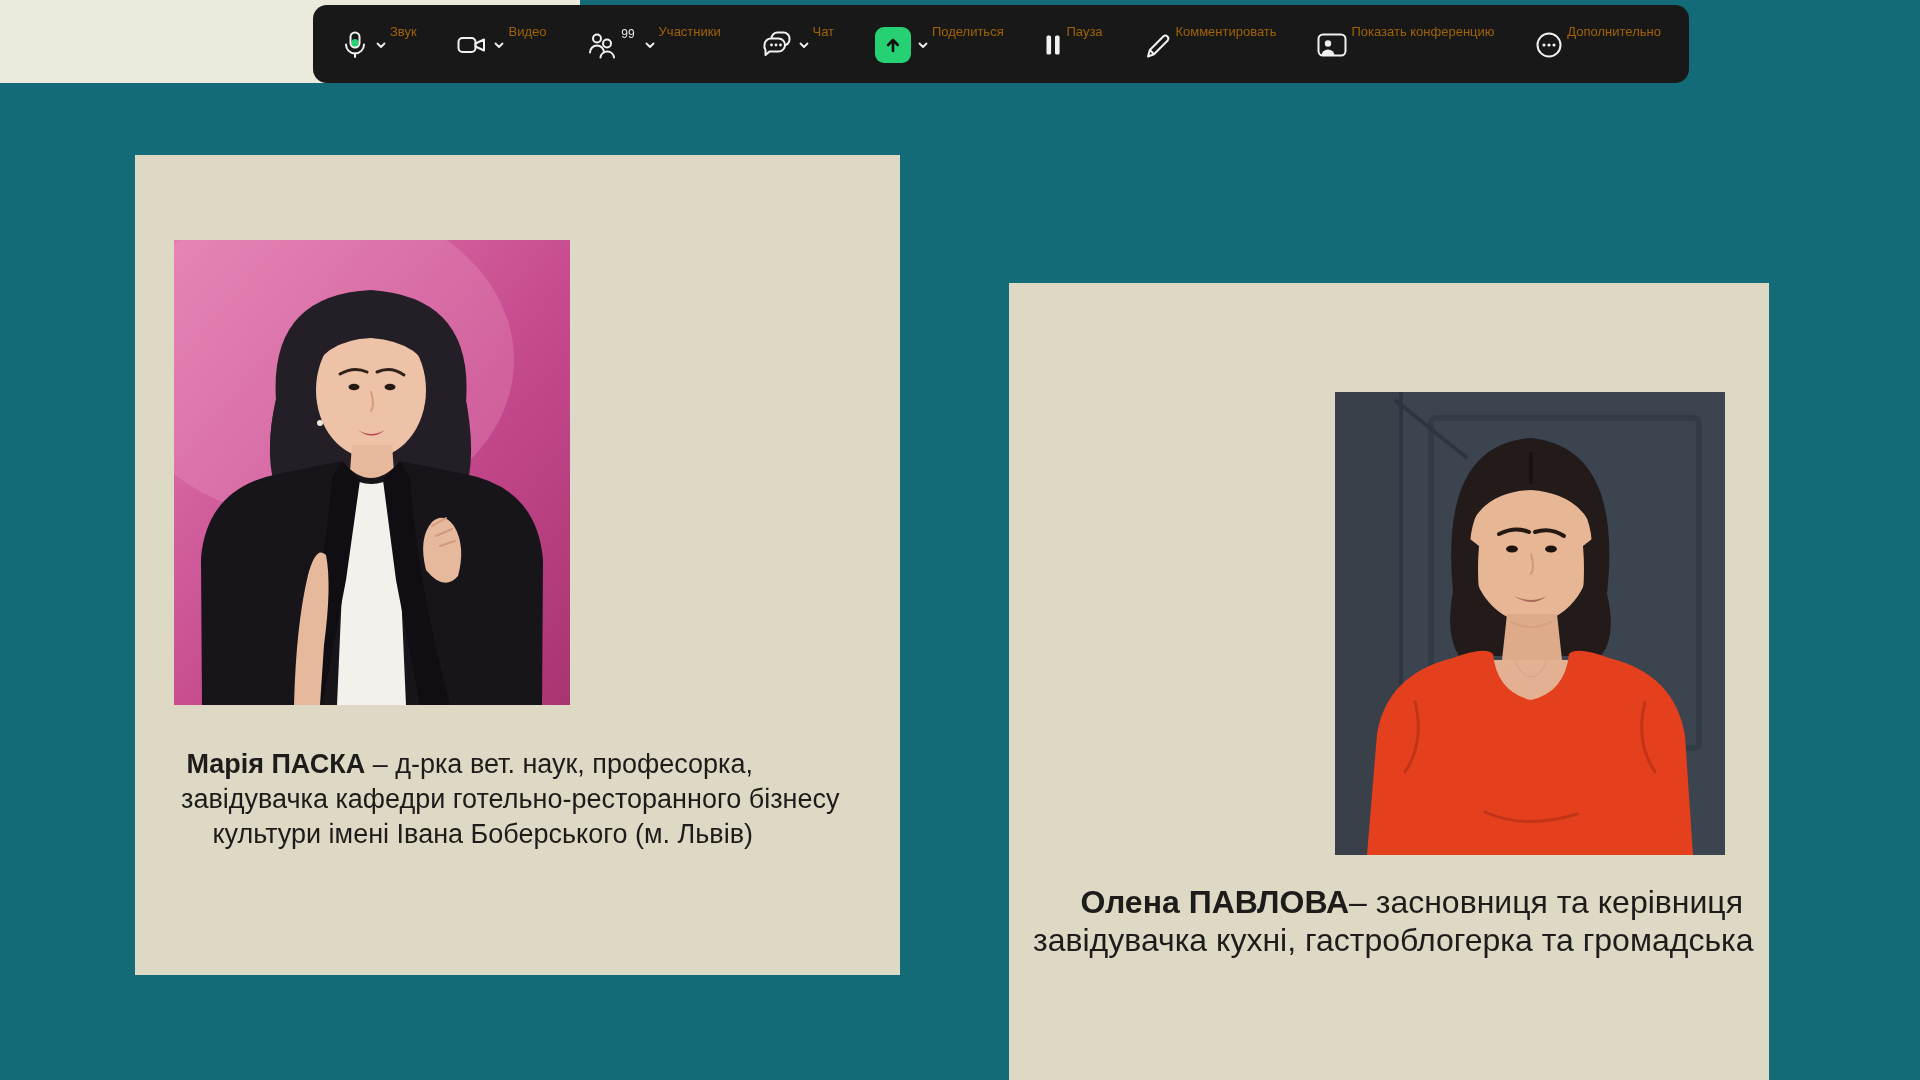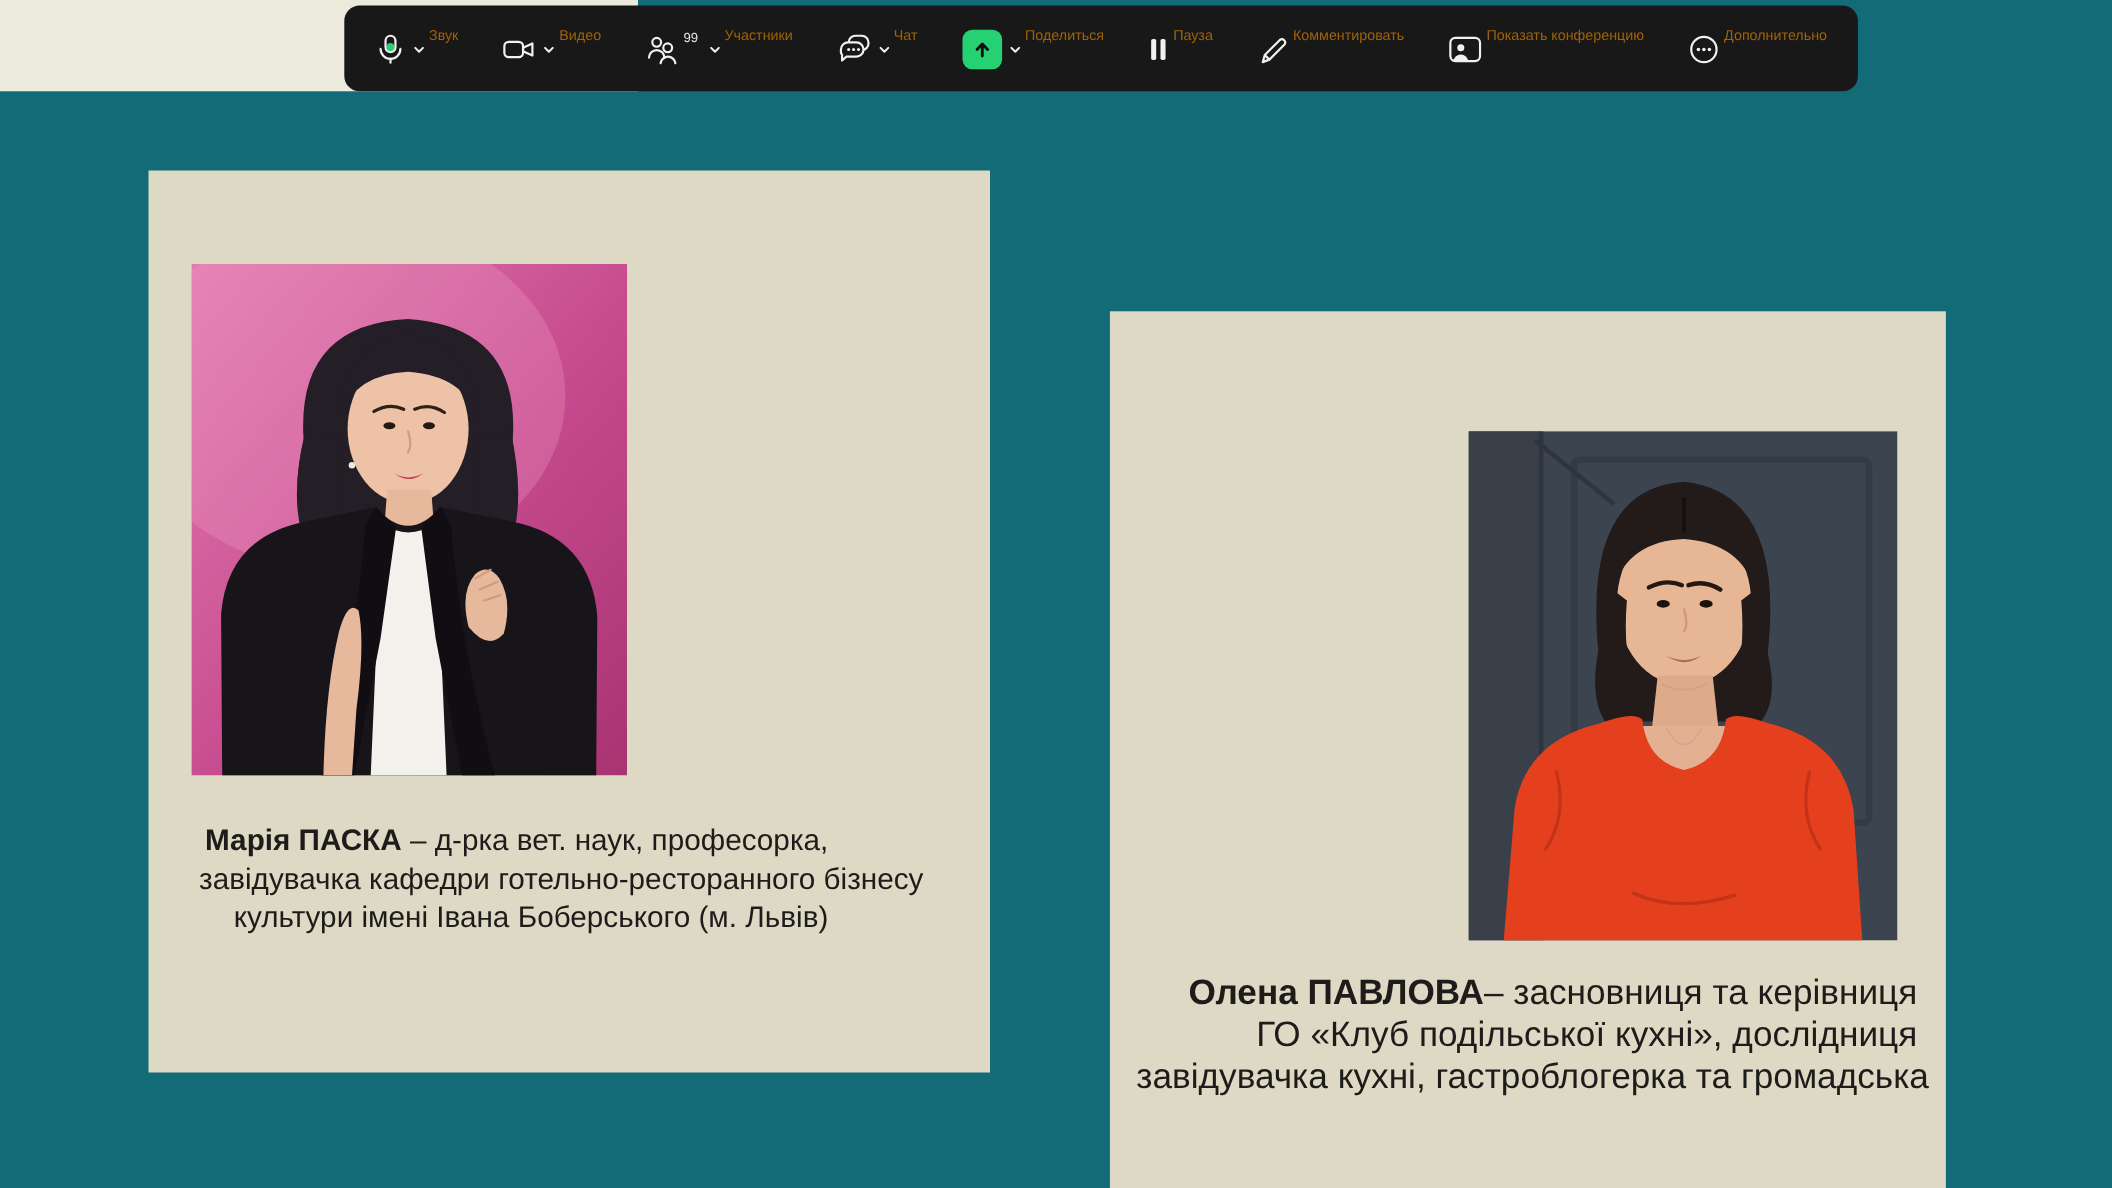--- a/index.html
+++ b/index.html
@@ -238,18 +238,17 @@
       <path d="M196 162 q4 14 0 20" fill="none" stroke="#cf9877" stroke-width="2" stroke-linecap="round"></path>
       <path d="M179 204 q17 8 33 0 q-15 12 -33 0 Z" fill="#ad6a5c"></path>
       <path d="M176 230 q20 10 40 0" fill="none" stroke="#d6a184" stroke-width="2" stroke-linecap="round"></path>
 
       <path d="M32 463 L42 342 Q52 282 118 266 Q150 254 158 262 Q162 300 196 308 Q230 300 234 262 Q242 254 274 266 Q340 282 350 344 L358 463 Z" fill="#e5401e"></path>
       <path d="M70 380 q20 -30 10 -70 M320 380 q-20 -30 -10 -70 M150 420 q40 18 92 2" fill="none" stroke="#c23317" stroke-width="3" stroke-linecap="round"></path>
       <path d="M180 270 Q196 300 212 270" fill="none" stroke="#c9a58d" stroke-width="1.5" opacity="0.7"></path>
     </svg>
     <div class="speaker-text">
       <div class="speaker-line"><span class="speaker-name">Олена ПАВЛОВА</span><span>– засновниця та керівниця</span></div>
-      <div class="speaker-line">ГО «Клуб подільської кухні», дослідниця</div>
       <div class="speaker-line">завідувачка кухні, гастроблогерка та громадська</div>
     </div>
   </div>
 
 </div>
 
 </body></html>

